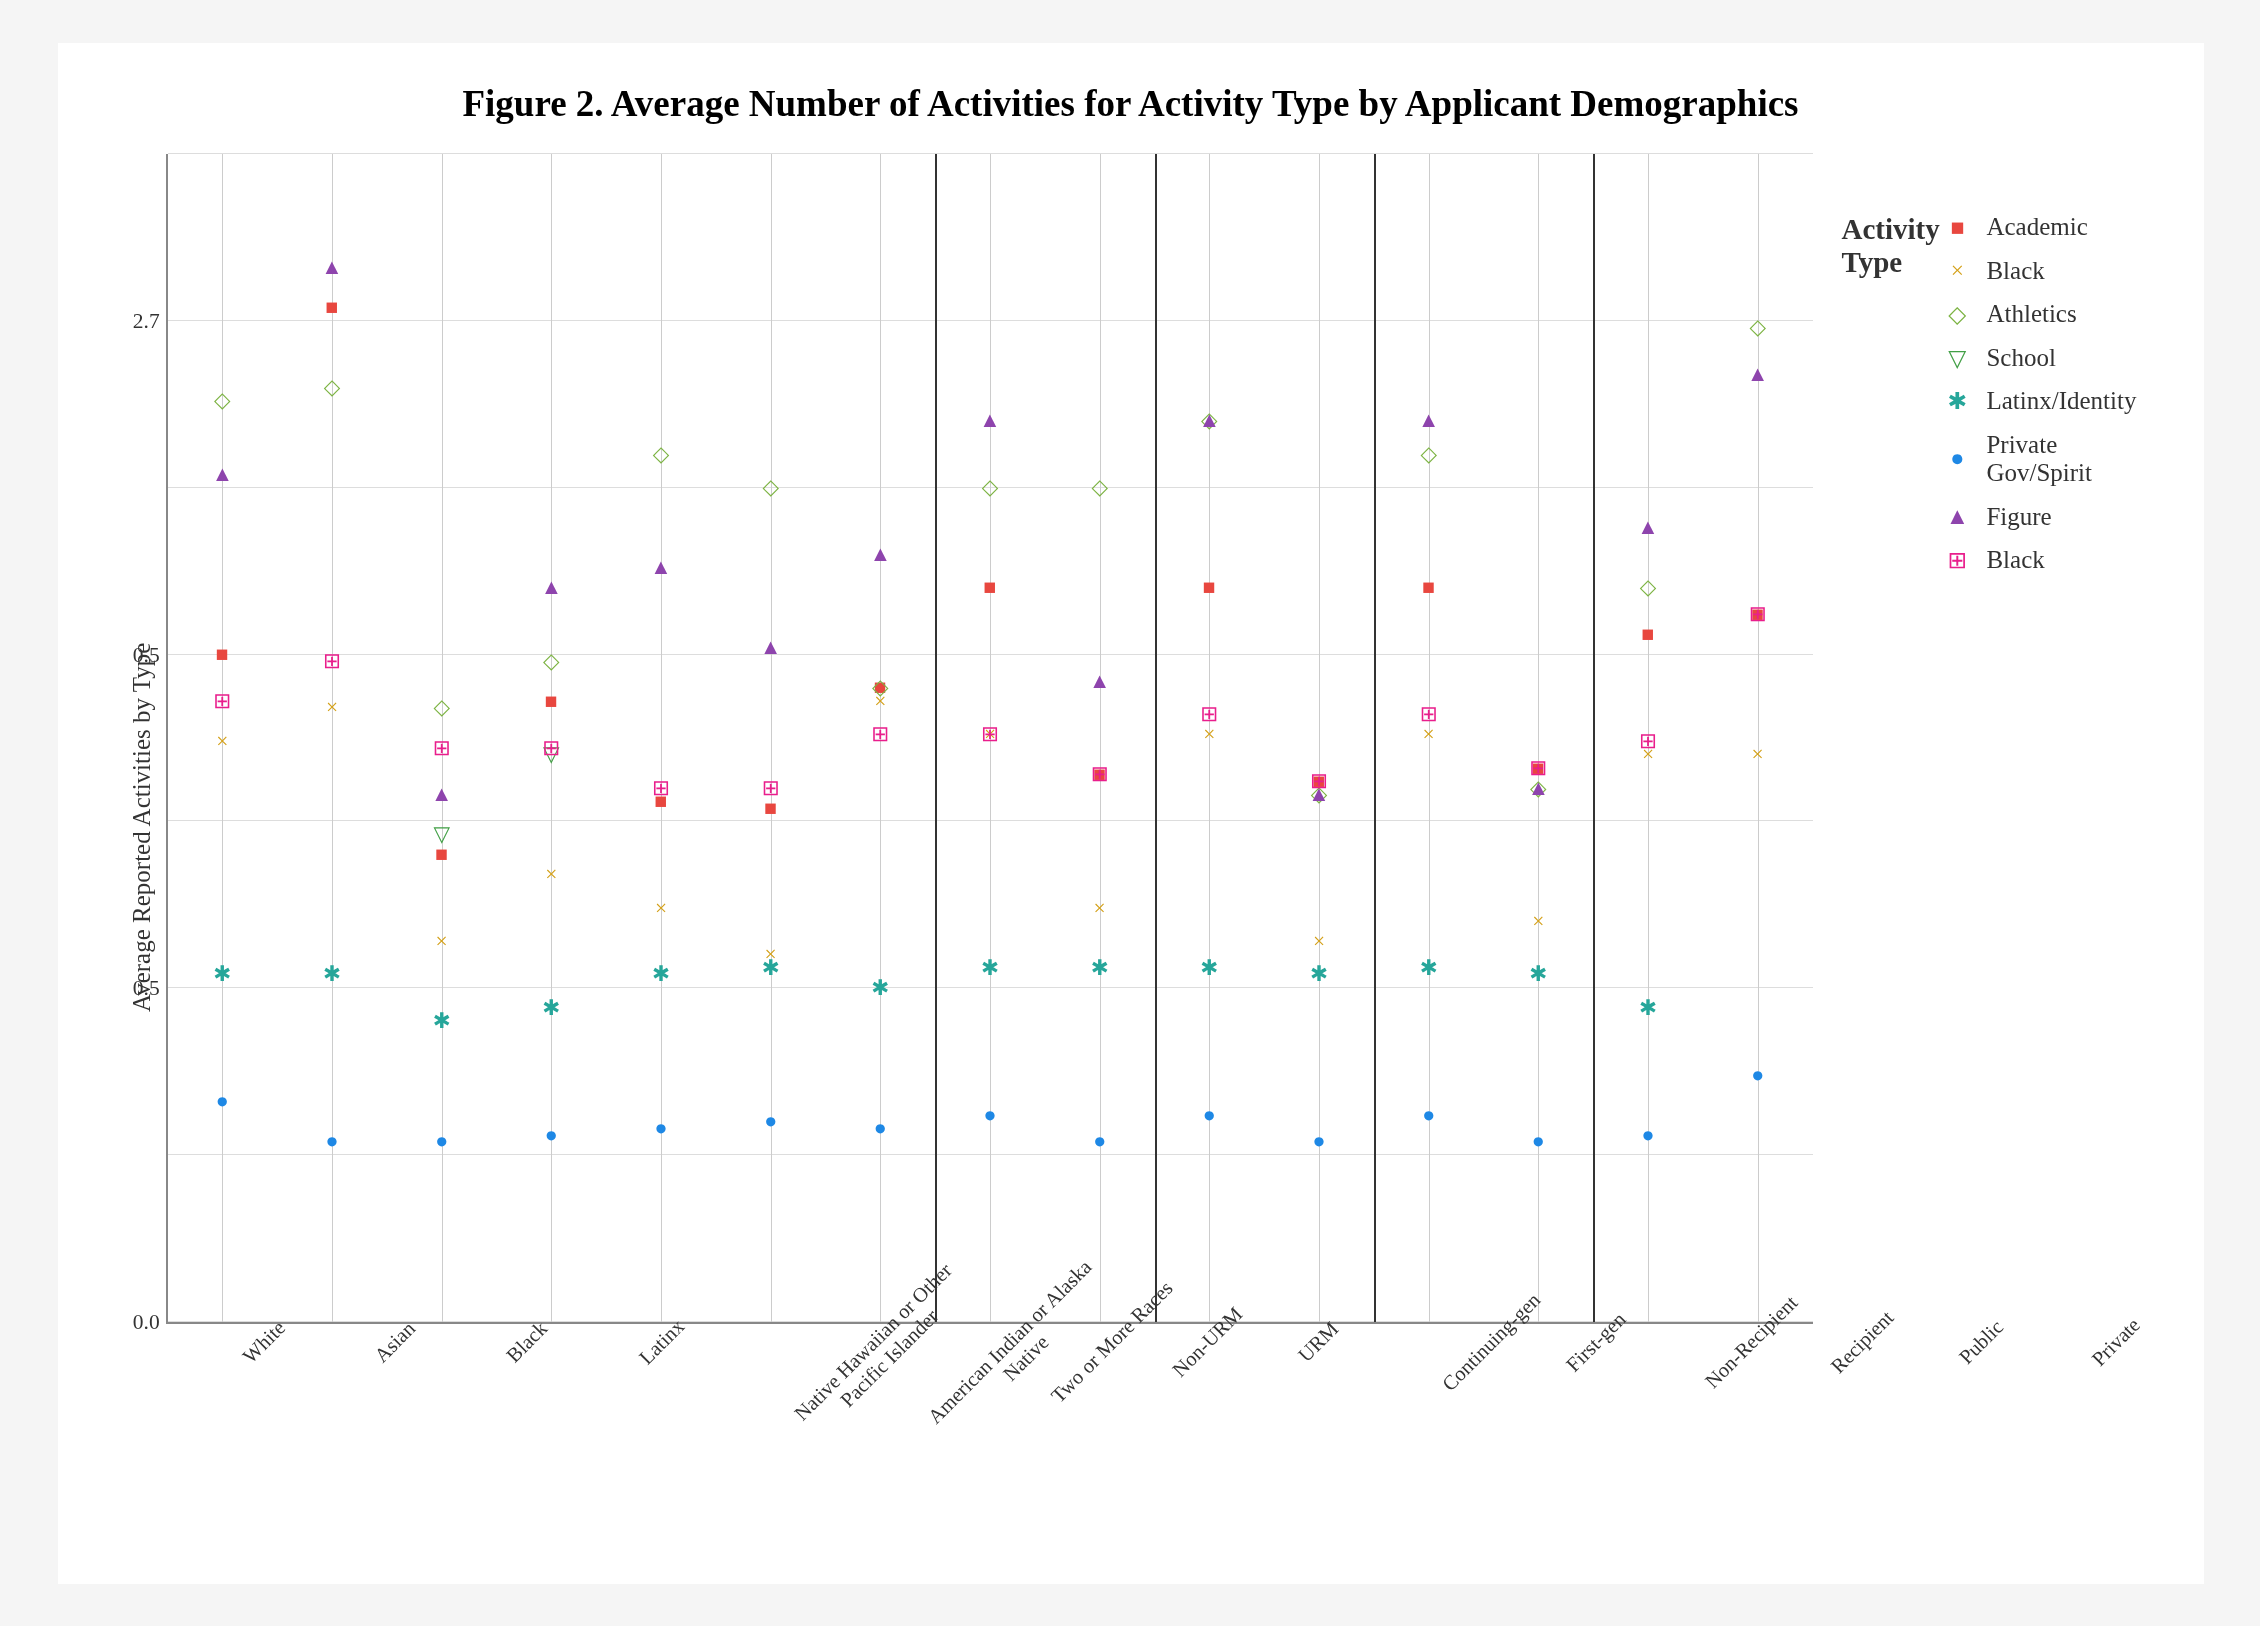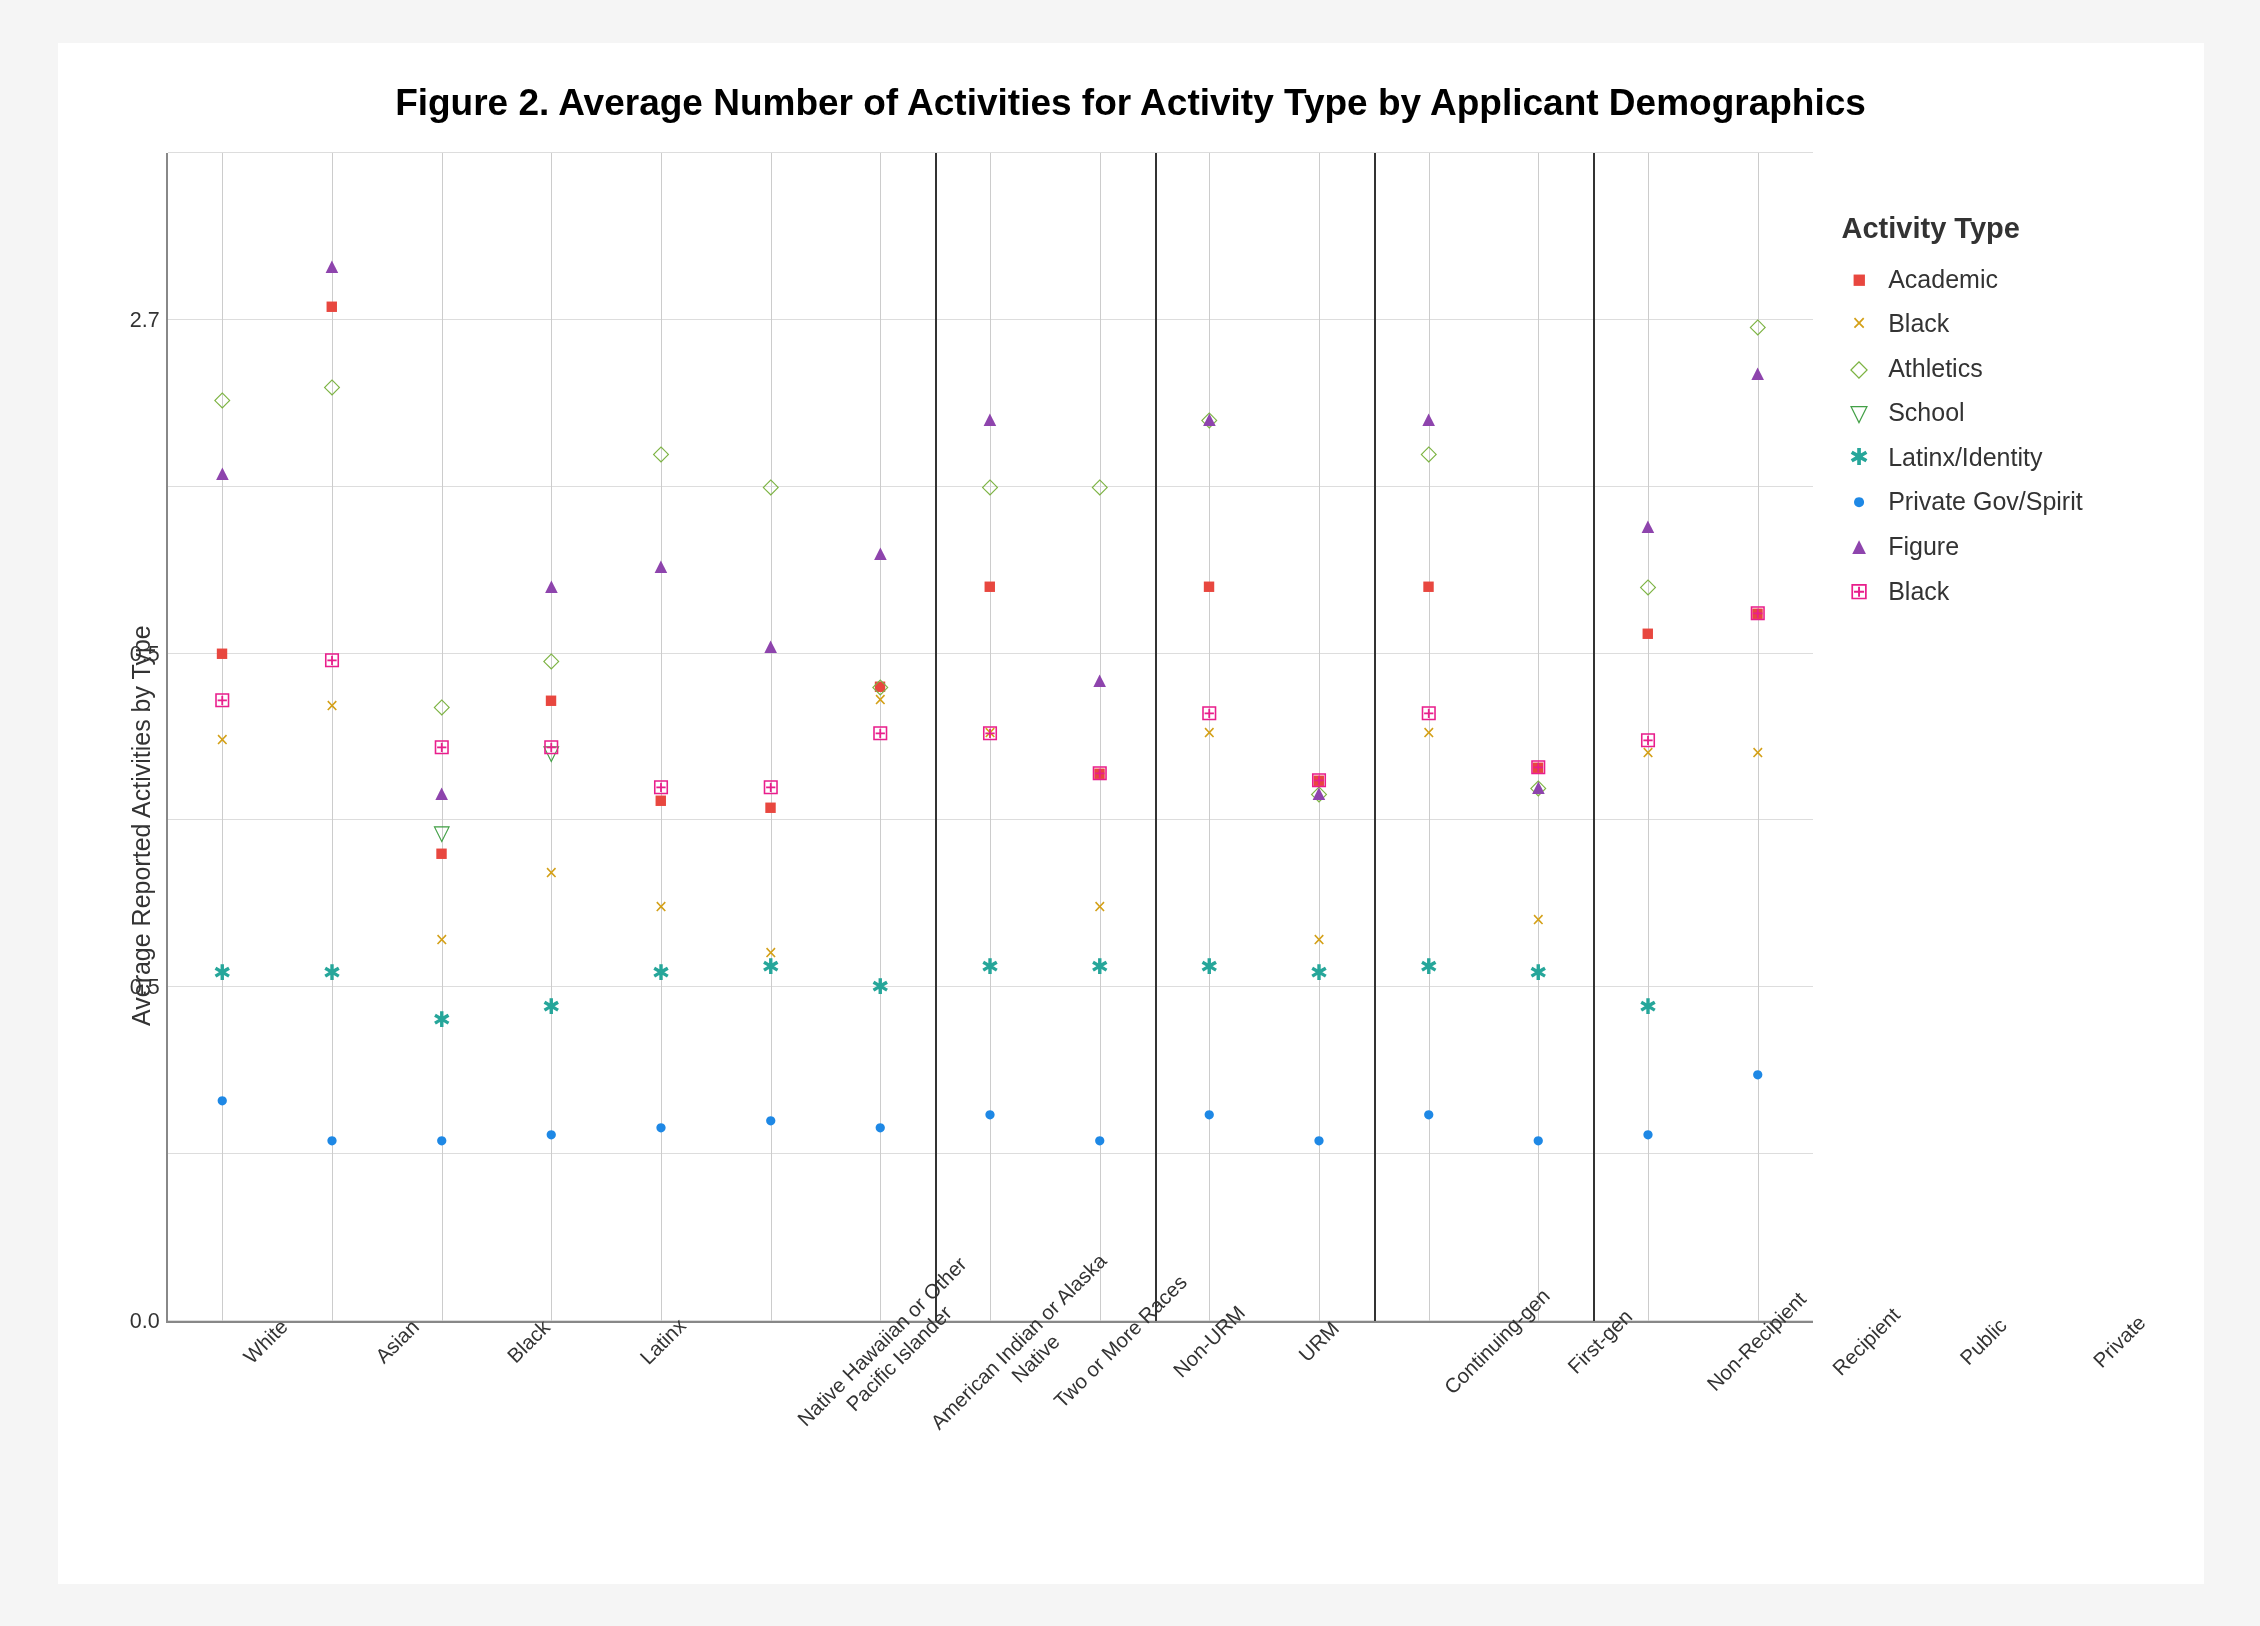--- a/index.html
+++ b/index.html
@@ -11,20 +11,21 @@
       display: flex;
       align-items: center;
       justify-content: center;
     }
     .figure-container {
       background: white;
       width: 2146px;
       height: 1541px;
       padding: 39px 59px 59px 59px;
       position: relative;
+      font-family: Liberation Serif, serif;
     }
     .figure-title {
       text-align: center;
       font-size: 37px;
       font-weight: bold;
       margin-bottom: 29px;
       color: #000;
     }
     .chart-area {
       display: flex;
@@ -111,21 +112,21 @@
       transform-origin: top center;
       transform: rotate(-45deg);
       white-space: nowrap;
       bottom: 0;
     }
     .legend {
       width: 332px;
       flex-shrink: 0;
       padding: 19.5px 19.5px 19.5px 29px;
       display: flex;
-      flex-direction: column;
+      flex-direction: row;
       justify-content: flex-start;
       padding-top: 59px;
     }
     .legend-title {
       font-size: 29px;
       font-weight: bold;
       color: #333;
       margin-bottom: 19.5px;
     }
     .legend-item {

